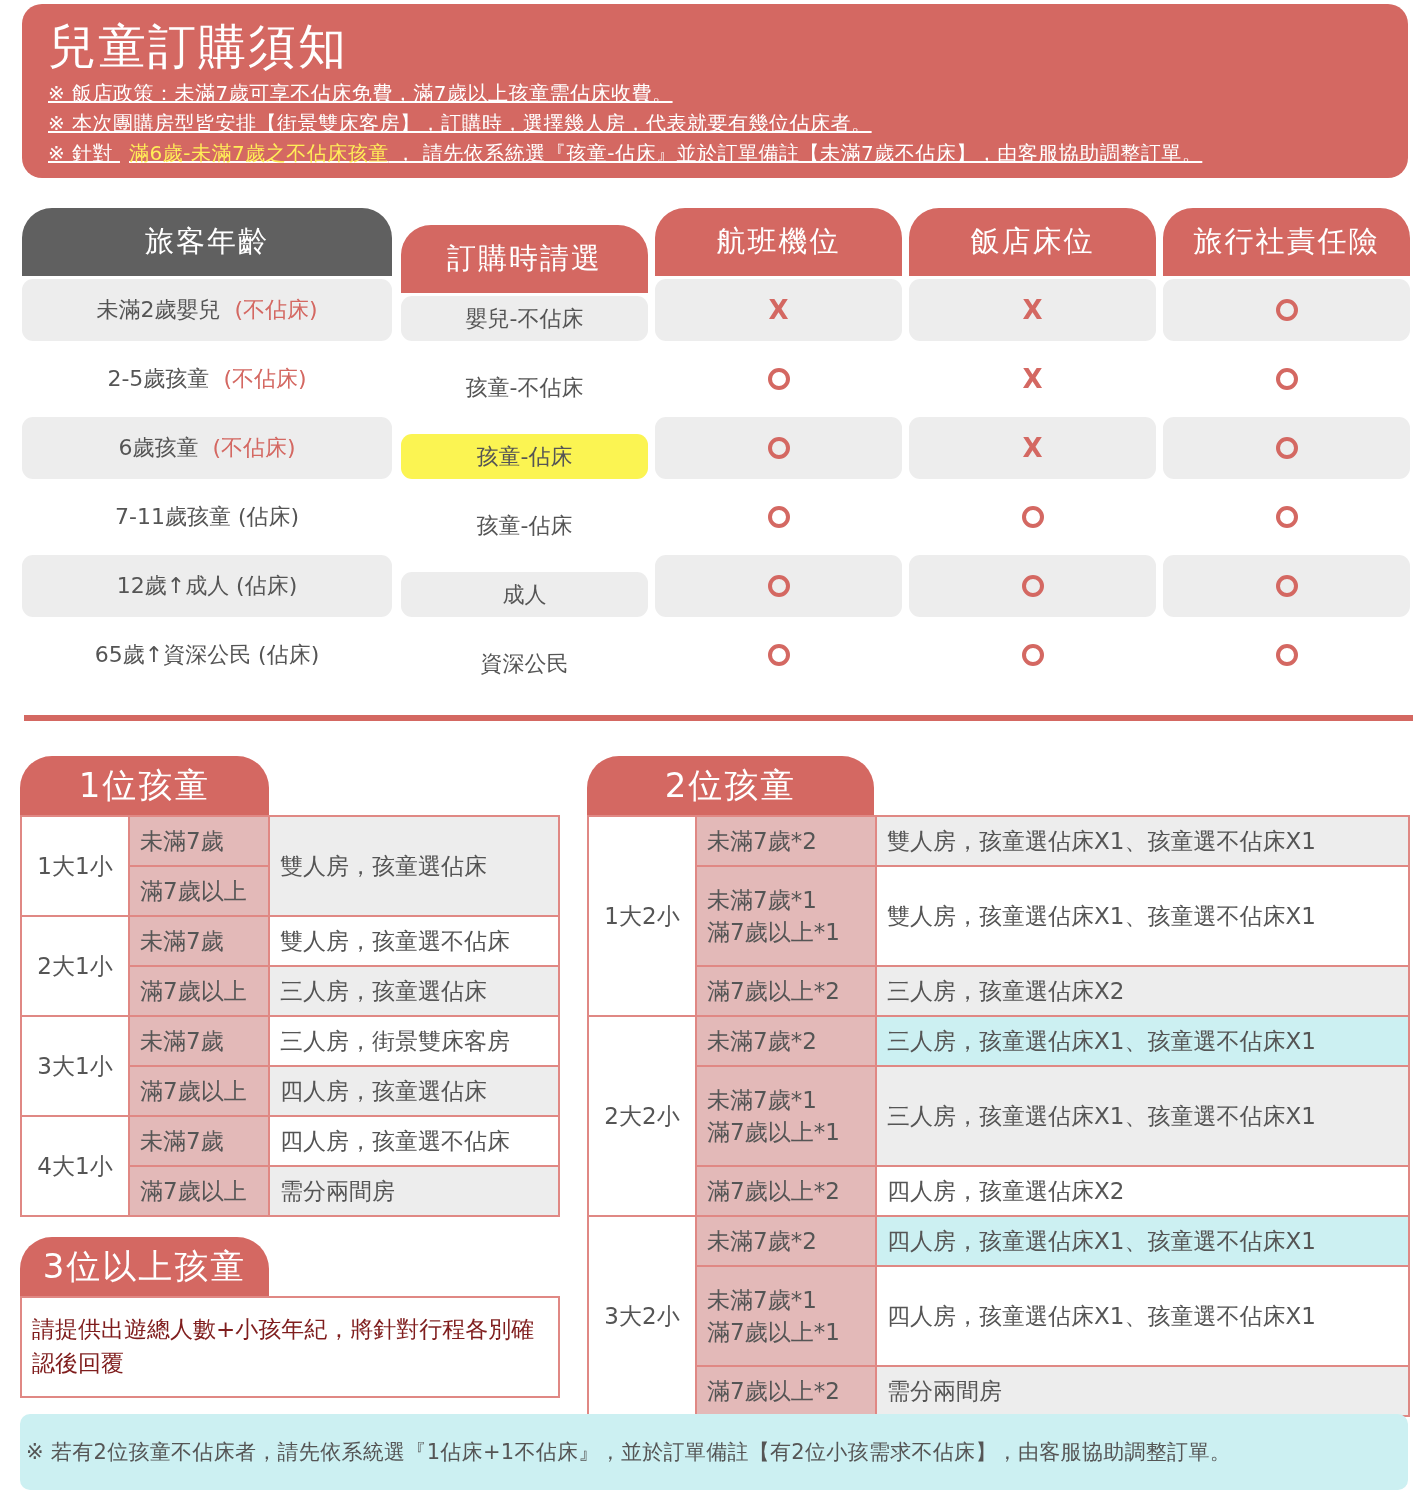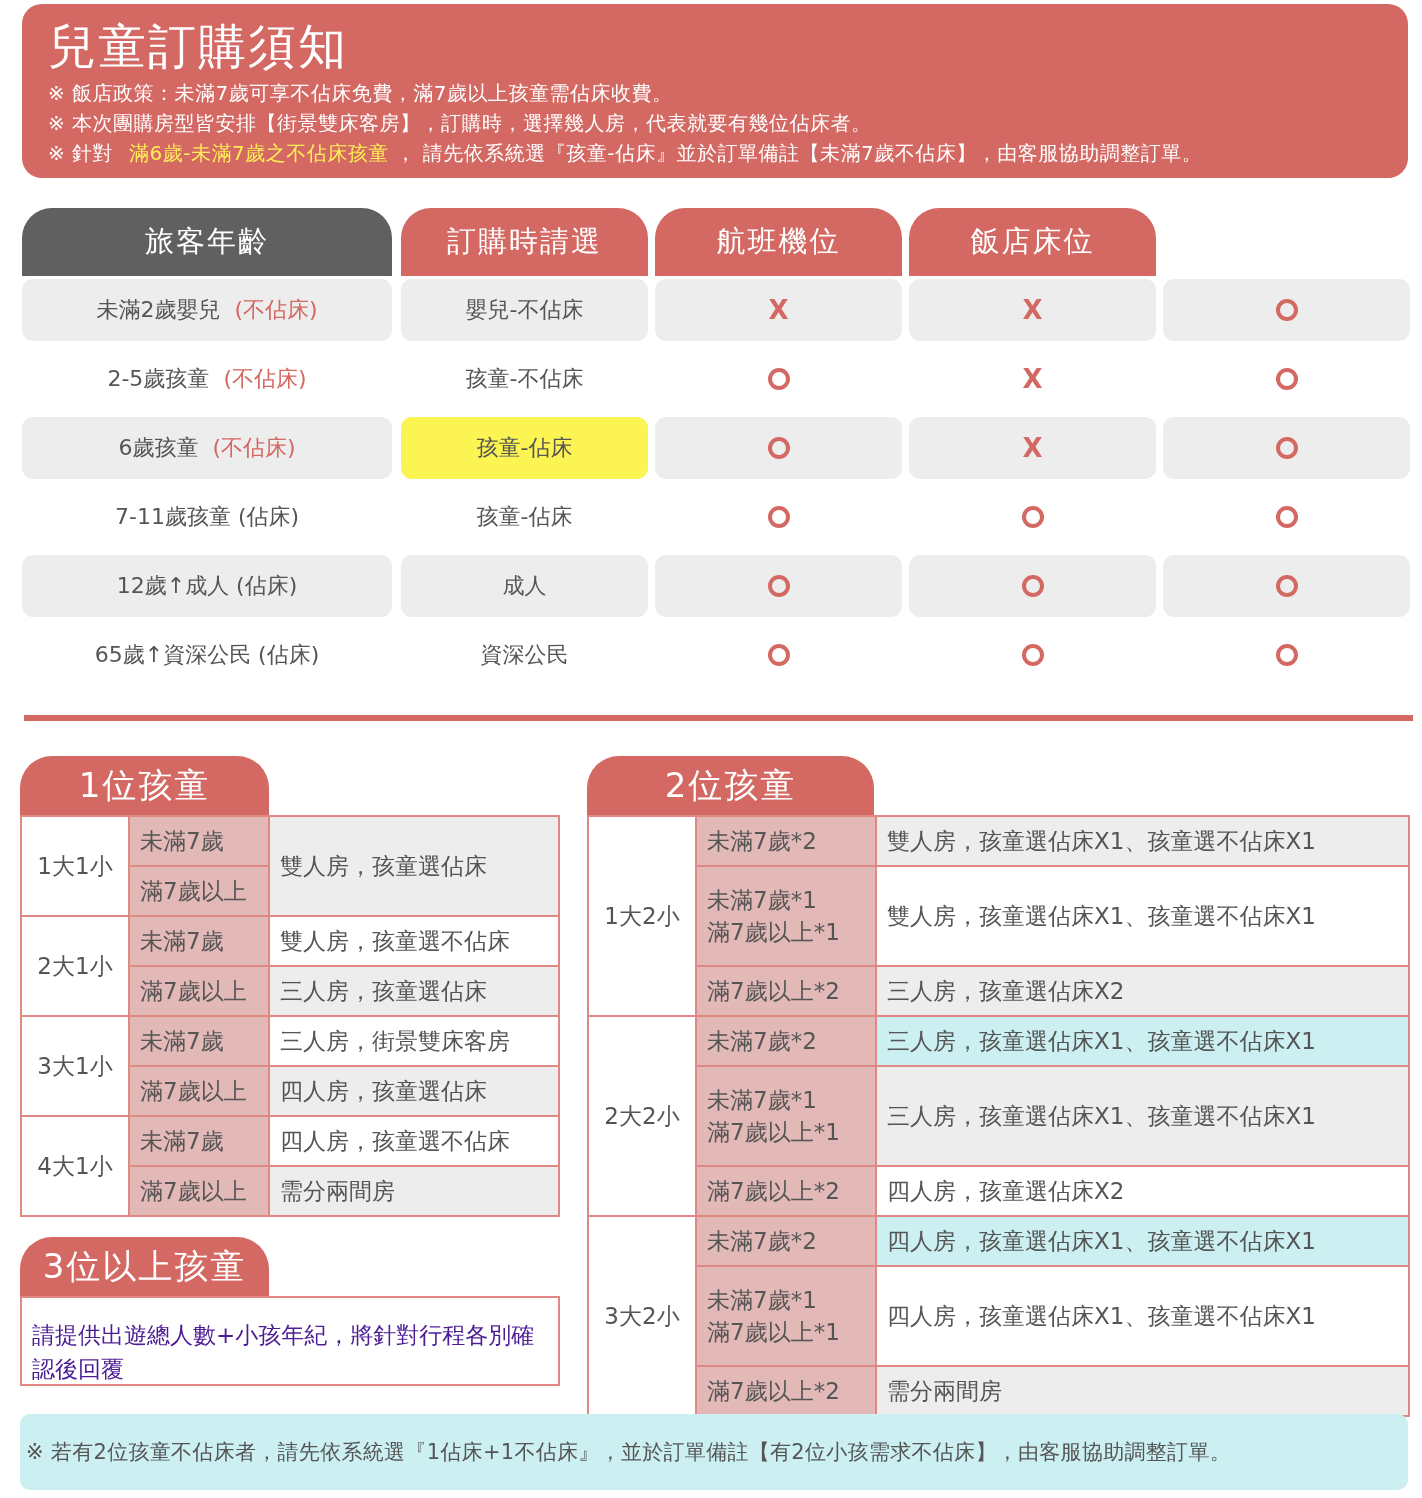--- a/index.html
+++ b/index.html
@@ -6,39 +6,39 @@
     html, body { width: 1422px; height: 1498px; background: #ffffff; overflow: hidden; }
     body { font-family: "DejaVu Sans", "Liberation Sans", sans-serif; color: #555555; position: relative; }
 
     
     .notice {
       position: absolute; left: 22px; top: 4px; width: 1386px; height: 174px;
       background: #d46862; border-radius: 20px; color: #ffffff;
       padding: 12px 0 0 26px;
     }
     .notice-title { font-size: 48px; line-height: 60px; letter-spacing: 2px; font-weight: normal; margin-bottom: 2px; }
-    .notice-line { font-size: 20px; line-height: 30px; white-space: nowrap; letter-spacing: 0.5px; }
+    .notice-line { font-size: 20px; line-height: 30px; white-space: nowrap; letter-spacing: 0.5px; text-decoration: underline; }
     .notice-line .hl { color: #ffee58; margin-left: 9px; }
 
     
     .policy { position: absolute; left: 22px; top: 208px; width: 1388px; }
     .ph-row { display: flex; height: 64px; }
     .ph {
       height: 68px; border-radius: 30px 30px 0 0; color: #ffffff;
       display: flex; align-items: center; justify-content: center;
       font-size: 29px; letter-spacing: 2px; text-align: center;
     }
     .ph.dark { background: #606060; }
     .ph.red { background: #d46862; }
     .pr-row { display: flex; height: 62px; margin-top: 7px; }
     .pc { display: flex; align-items: center; justify-content: center; font-size: 22px; color: #555; }
     .pr-row.shade .pc { background: #ededed; border-radius: 11px; }
     .pc.yellow { background: #fbf452 !important; }
     .c0 { width: 370px; margin-right: 9px; }
-    .c1 { width: 247px; margin-right: 7px; }
+    .c1 { width: 247px; margin-right: 7px; margin-top: 17px; }
     .c2 { width: 247px; margin-right: 7px; }
     .c3 { width: 247px; margin-right: 7px; }
     .c4 { width: 247px; }
     .nobed { color: #d46862; margin-left: 14px; }
     .mark { color: #d46862; font-size: 24px; font-weight: bold; }
     .mark.o { width: 22px; height: 22px; border: 4px solid #d46862; border-radius: 50%; display: inline-block; }
     .mark.x { font-family: "DejaVu Sans", sans-serif; font-size: 26px; }
 
     .divider { position: absolute; left: 24px; top: 715px; width: 1389px; height: 6px; background: #d46862; }
 
@@ -53,22 +53,22 @@
     table.room { position: absolute; border-collapse: collapse; font-size: 23px; color: #555; }
     table.room td { border: 2px solid #e08884; padding: 0 10px; white-space: nowrap; }
     table.room td.grp { background: #fff; text-align: center; padding: 0; }
     table.room td.age { background: #e3b9b8; }
     table.room td.res.gray { background: #ededed; }
     table.room td.res.white { background: #ffffff; }
     table.room td.res.cyan { background: #ccf0f2; }
     table.room td.age .l2 { display: block; }
 
     .three-box {
-      position: absolute; left: 20px; top: 1296px; width: 540px; height: 90px;
-      border: 2px solid #e08884; padding: 20px 10px; font-size: 23px; line-height: 34px; color: #4c1d95;
+      position: absolute; left: 20px; top: 1296px; width: 540px; height: 102px;
+      border: 2px solid #e08884; padding: 14px 10px; font-size: 23px; line-height: 34px; color: #7f1d1d;
     }
 
     .footnote {
       position: absolute; left: 20px; top: 1414px; width: 1388px; height: 76px;
       background: #ccf0f2; border-radius: 10px; display: flex; align-items: center;
       padding-left: 6px; font-size: 21px; color: #555; white-space: nowrap; letter-spacing: 0.3px;
     }
   </style>
 </head>
 <body>
@@ -79,20 +79,21 @@
   <div class="notice-line">※ 本次團購房型皆安排【街景雙床客房】，訂購時，選擇幾人房，代表就要有幾位佔床者。</div>
   <div class="notice-line"><span>※ 針對 </span><span class="hl">滿6歲-未滿7歲之不佔床孩童</span><span> ， 請先依系統選『孩童-佔床』並於訂單備註【未滿7歲不佔床】，由客服協助調整訂單。</span></div>
 </div>
 
 <div class="policy">
   <div class="ph-row">
     <div class="ph dark c0">旅客年齡</div>
     <div class="ph red c1">訂購時請選</div>
     <div class="ph red c2">航班機位</div>
     <div class="ph red c3">飯店床位</div>
+    <div class="ph red c4">旅行社責任險</div>
   </div>
   <div id="policy-rows">
       <div class="pr-row shade">
         <div class="pc c0">
           <span>未滿2歲嬰兒</span>
           <span class="nobed">(不佔床)</span>
         </div>
         <div class="pc c1">嬰兒-不佔床</div>
         <div class="pc c2">
           <span class="mark x">X</span>

